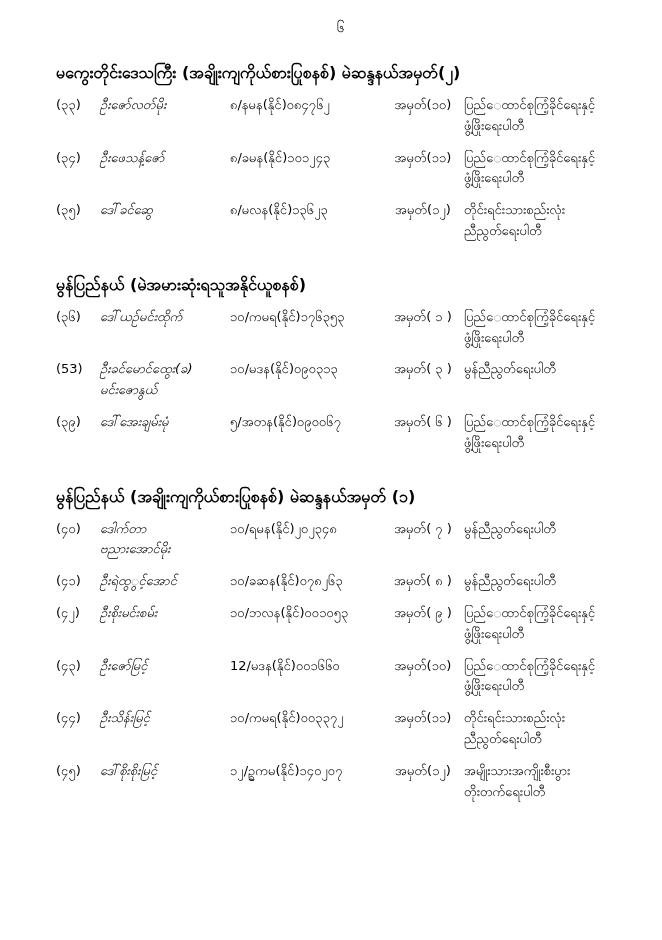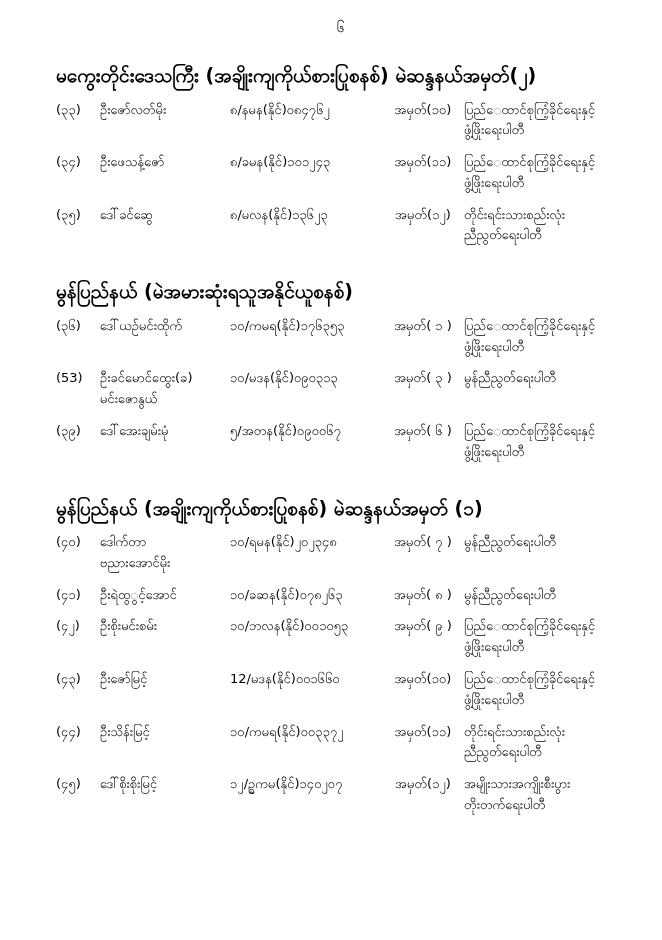--- a/index.html
+++ b/index.html
@@ -22,21 +22,21 @@
     padding: 18px 36px 0 56px;
     position: relative;
   }
   .page-number {
     text-align: center;
     font-size: 14px;
     margin: 0 0 22px 0;
     letter-spacing: 0.5px;
   }
   .section-heading {
-    font-size: 19px;
+    font-size: 16px;
     font-weight: bold;
     margin: 0 0 10px 0;
     line-height: 1.5;
   }
   .section {
     margin-bottom: 16px;
   }
   .section.gap-top {
     margin-top: 20px;
   }
@@ -52,20 +52,21 @@
     padding: 0 0 11px 0;
   }
   td.c-num {
     width: 44px;
     padding-left: 18px;
     white-space: nowrap;
   }
   td.c-name {
     width: 130px;
     padding-right: 4px;
+    font-style: italic;
   }
   td.c-id {
     width: 152px;
     white-space: nowrap;
   }
   td.c-seat {
     width: 82px;
     white-space: nowrap;
     text-align: center;
   }

